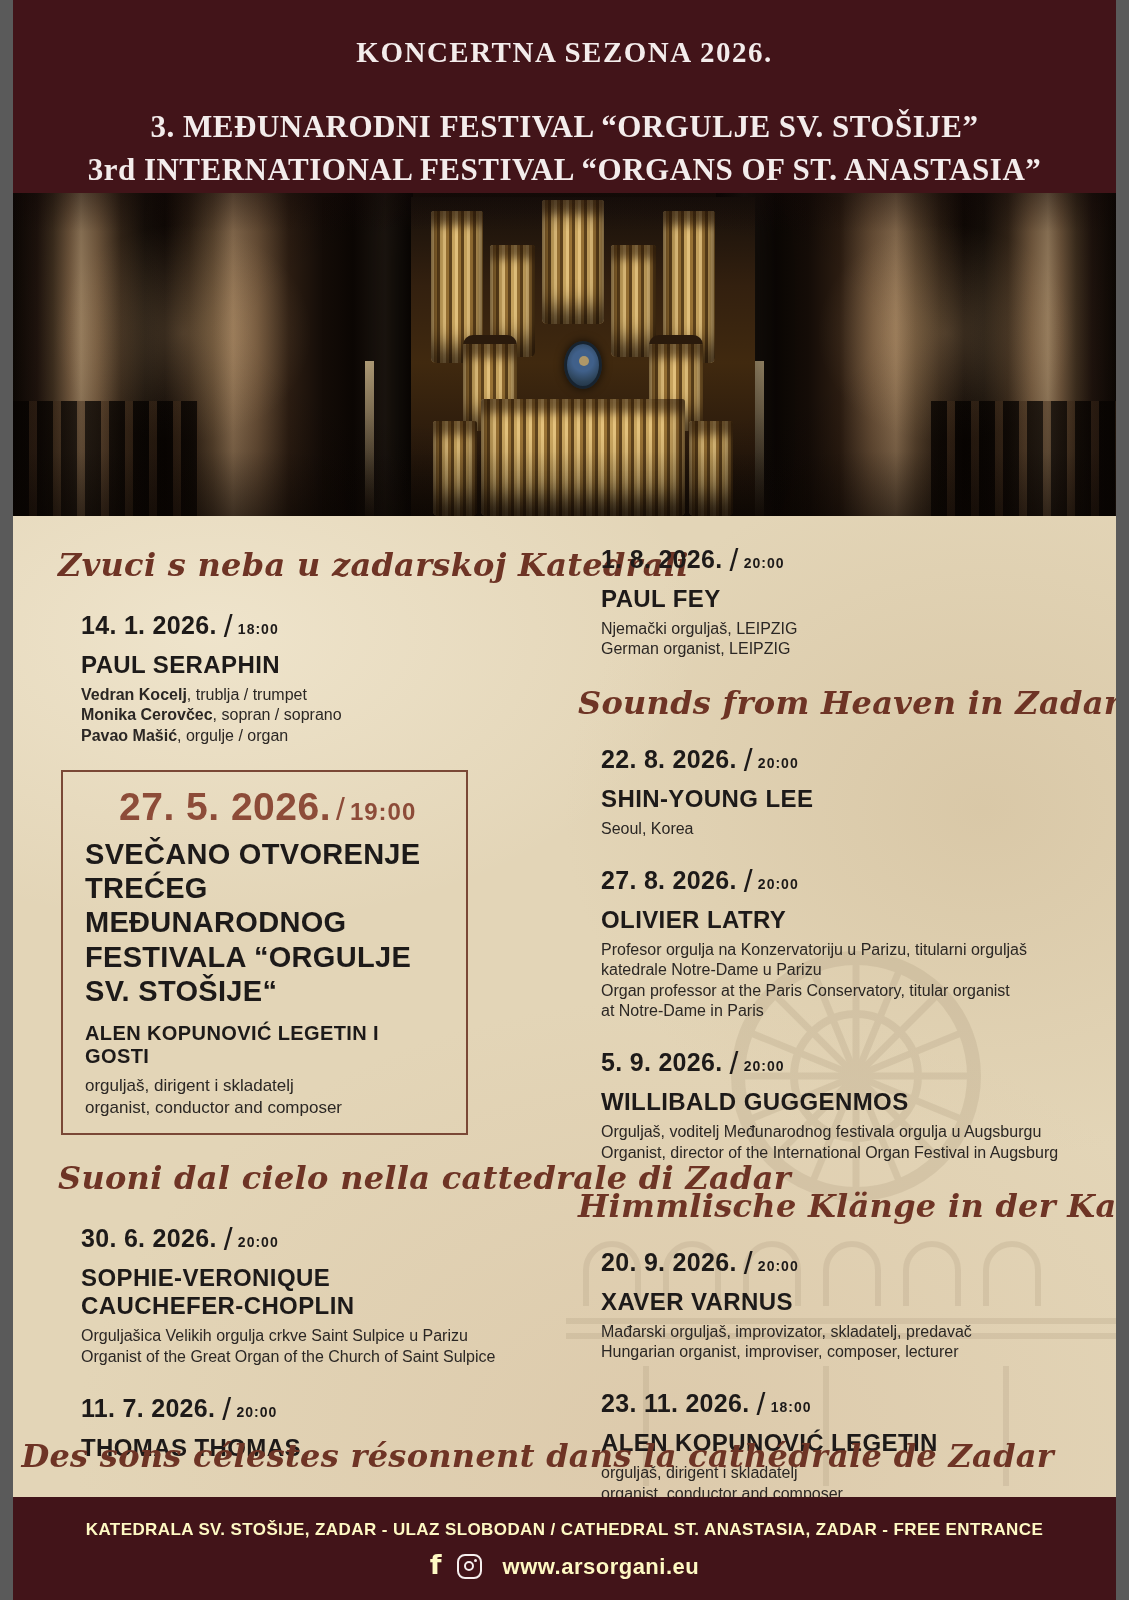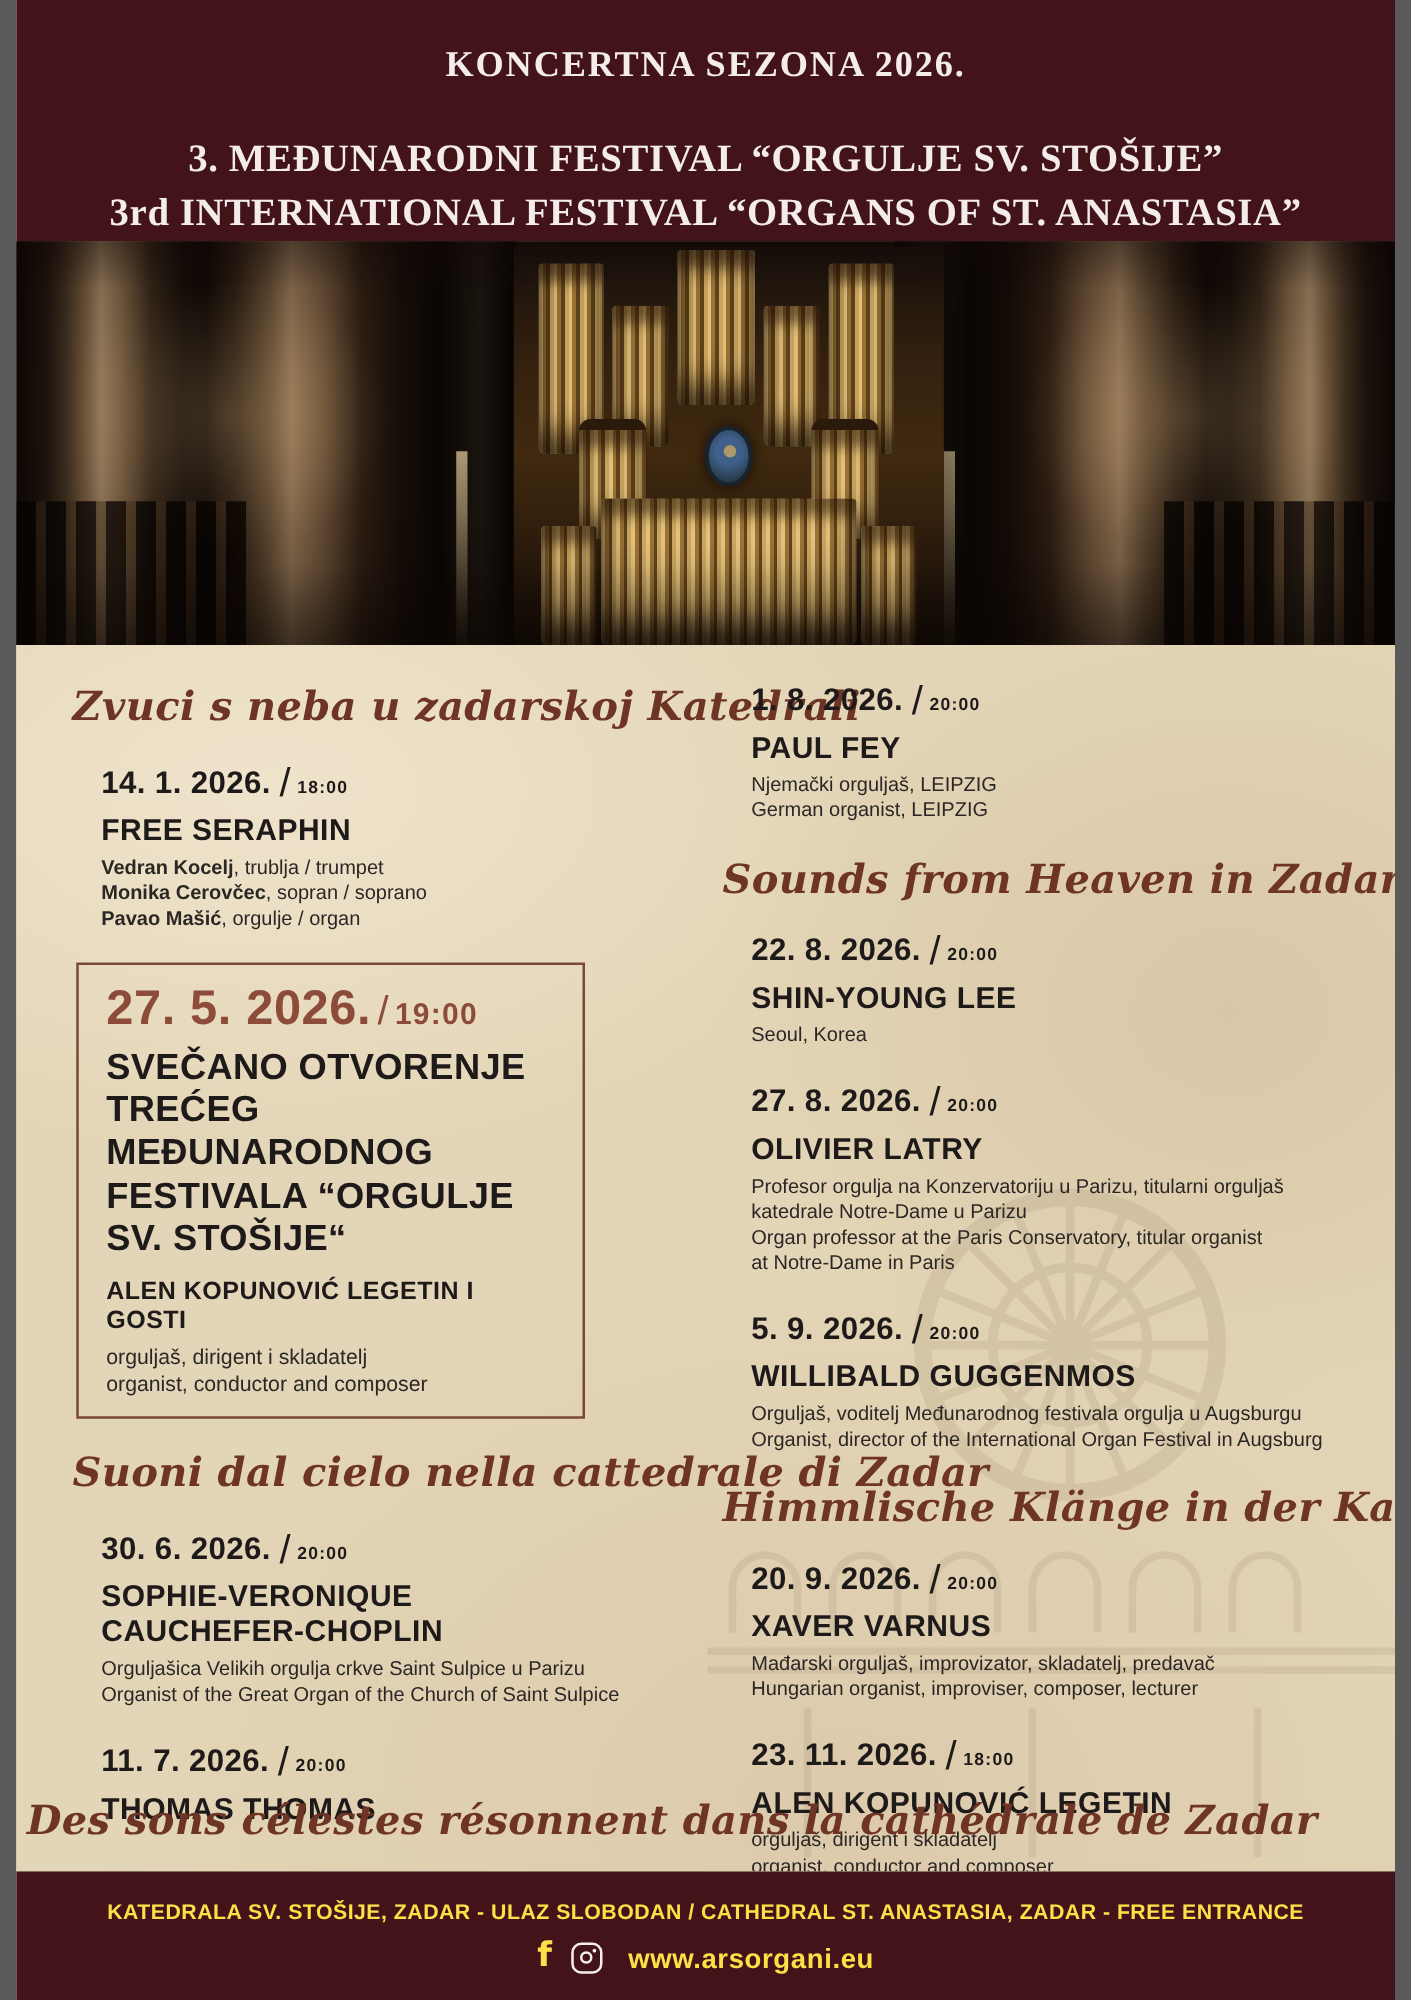--- a/index.html
+++ b/index.html
@@ -83,31 +83,31 @@
   .col-left .ev { margin-left: 23px; }
   .date-line { font-size: 25px; font-weight: 800; letter-spacing: 0.3px; }
   .slash { font-size: 32px; font-weight: 400; margin: 0 5px 0 7px; vertical-align: -3px; }
   .time { font-size: 14px; letter-spacing: 1px; }
   .name { margin-top: 6px; font-size: 24px; font-weight: 800; letter-spacing: 0.4px; }
   .desc { margin-top: 6px; font-size: 16px; line-height: 1.27; color: #2b2724; }
   .desc .b { font-weight: 700; }
 
   .featured { width: 407px; border: 2px solid #7a4836; margin: 4px 0 24px 3px;
     padding: 13px 22px 14px; }
-  .f-date { font-size: 39px; font-weight: 800; color: #8d4c39; letter-spacing: 0.5px; }
+  .f-date { font-size: 39px; font-weight: 800; color: #8d4c39; letter-spacing: 0.5px; margin-left: 34px; }
   .f-slash { font-size: 32px; font-weight: 400; margin: 0 5px; color: #8d4c39; }
   .f-time { font-size: 24px; font-weight: 800; color: #8d4c39; letter-spacing: 1px; }
   .f-title { margin-top: 8px; font-size: 29px; font-weight: 700; line-height: 1.18; letter-spacing: 0.3px; }
   .f-artist { margin-top: 14px; font-size: 20px; font-weight: 800; letter-spacing: 0.4px; }
   .f-desc { margin-top: 7px; font-size: 17px; line-height: 1.3; color: #2b2724; }
 
   .script-fr { position: absolute; right: 62px; bottom: 22px; }
 
   
-  .footer { height: 103px; background: #421419; text-align: center; color: #fde047; }
+  .footer { height: 103px; background: #421419; text-align: center; color: #fef9c3; }
   .f-venue { padding-top: 23px; font-size: 17px; font-weight: 700; letter-spacing: 0.4px; }
   .f-row { margin-top: 13px; display: flex; justify-content: center; align-items: center; gap: 15px; }
   .fb { font-family: "DejaVu Sans", sans-serif; font-weight: 700; font-size: 27px; line-height: 1;
     position: relative; top: -2px; }
   .ig { position: relative; width: 25px; height: 25px; border: 2.5px solid #f6efee; border-radius: 8px; display: inline-block; }
   .ig-lens { position: absolute; left: 5px; top: 5px; width: 10px; height: 10px;
     border: 2.5px solid #f6efee; border-radius: 50%; }
   .ig-dot { position: absolute; right: 3px; top: 3px; width: 3px; height: 3px;
     border-radius: 50%; background: #f6efee; }
   .website { font-size: 22px; font-weight: 700; letter-spacing: 0.5px; margin-left: 6px; }
@@ -182,21 +182,21 @@
     <div class="cols">
 
       <div class="col-left">
 
         <div class="script">Zvuci s neba u zadarskoj Katedrali</div>
 
         <div class="ev">
           <div class="date-line">
             <span>14. 1. 2026.</span><span class="slash">/</span><span class="time">18:00</span>
           </div>
-          <div class="name">FREE SERAPHIN</div>
+          <div class="name">PAUL SERAPHIN</div>
           <div class="desc">
             <div><span class="b">Vedran Kocelj</span><span>, trublja / trumpet</span></div>
             <div><span class="b">Monika Cerovčec</span><span>, sopran / soprano</span></div>
             <div><span class="b">Pavao Mašić</span><span>, orgulje / organ</span></div>
           </div>
         </div>
 
         <div class="featured">
           <div>
             <span class="f-date">27. 5. 2026.</span><span class="f-slash">/</span><span class="f-time">19:00</span>

